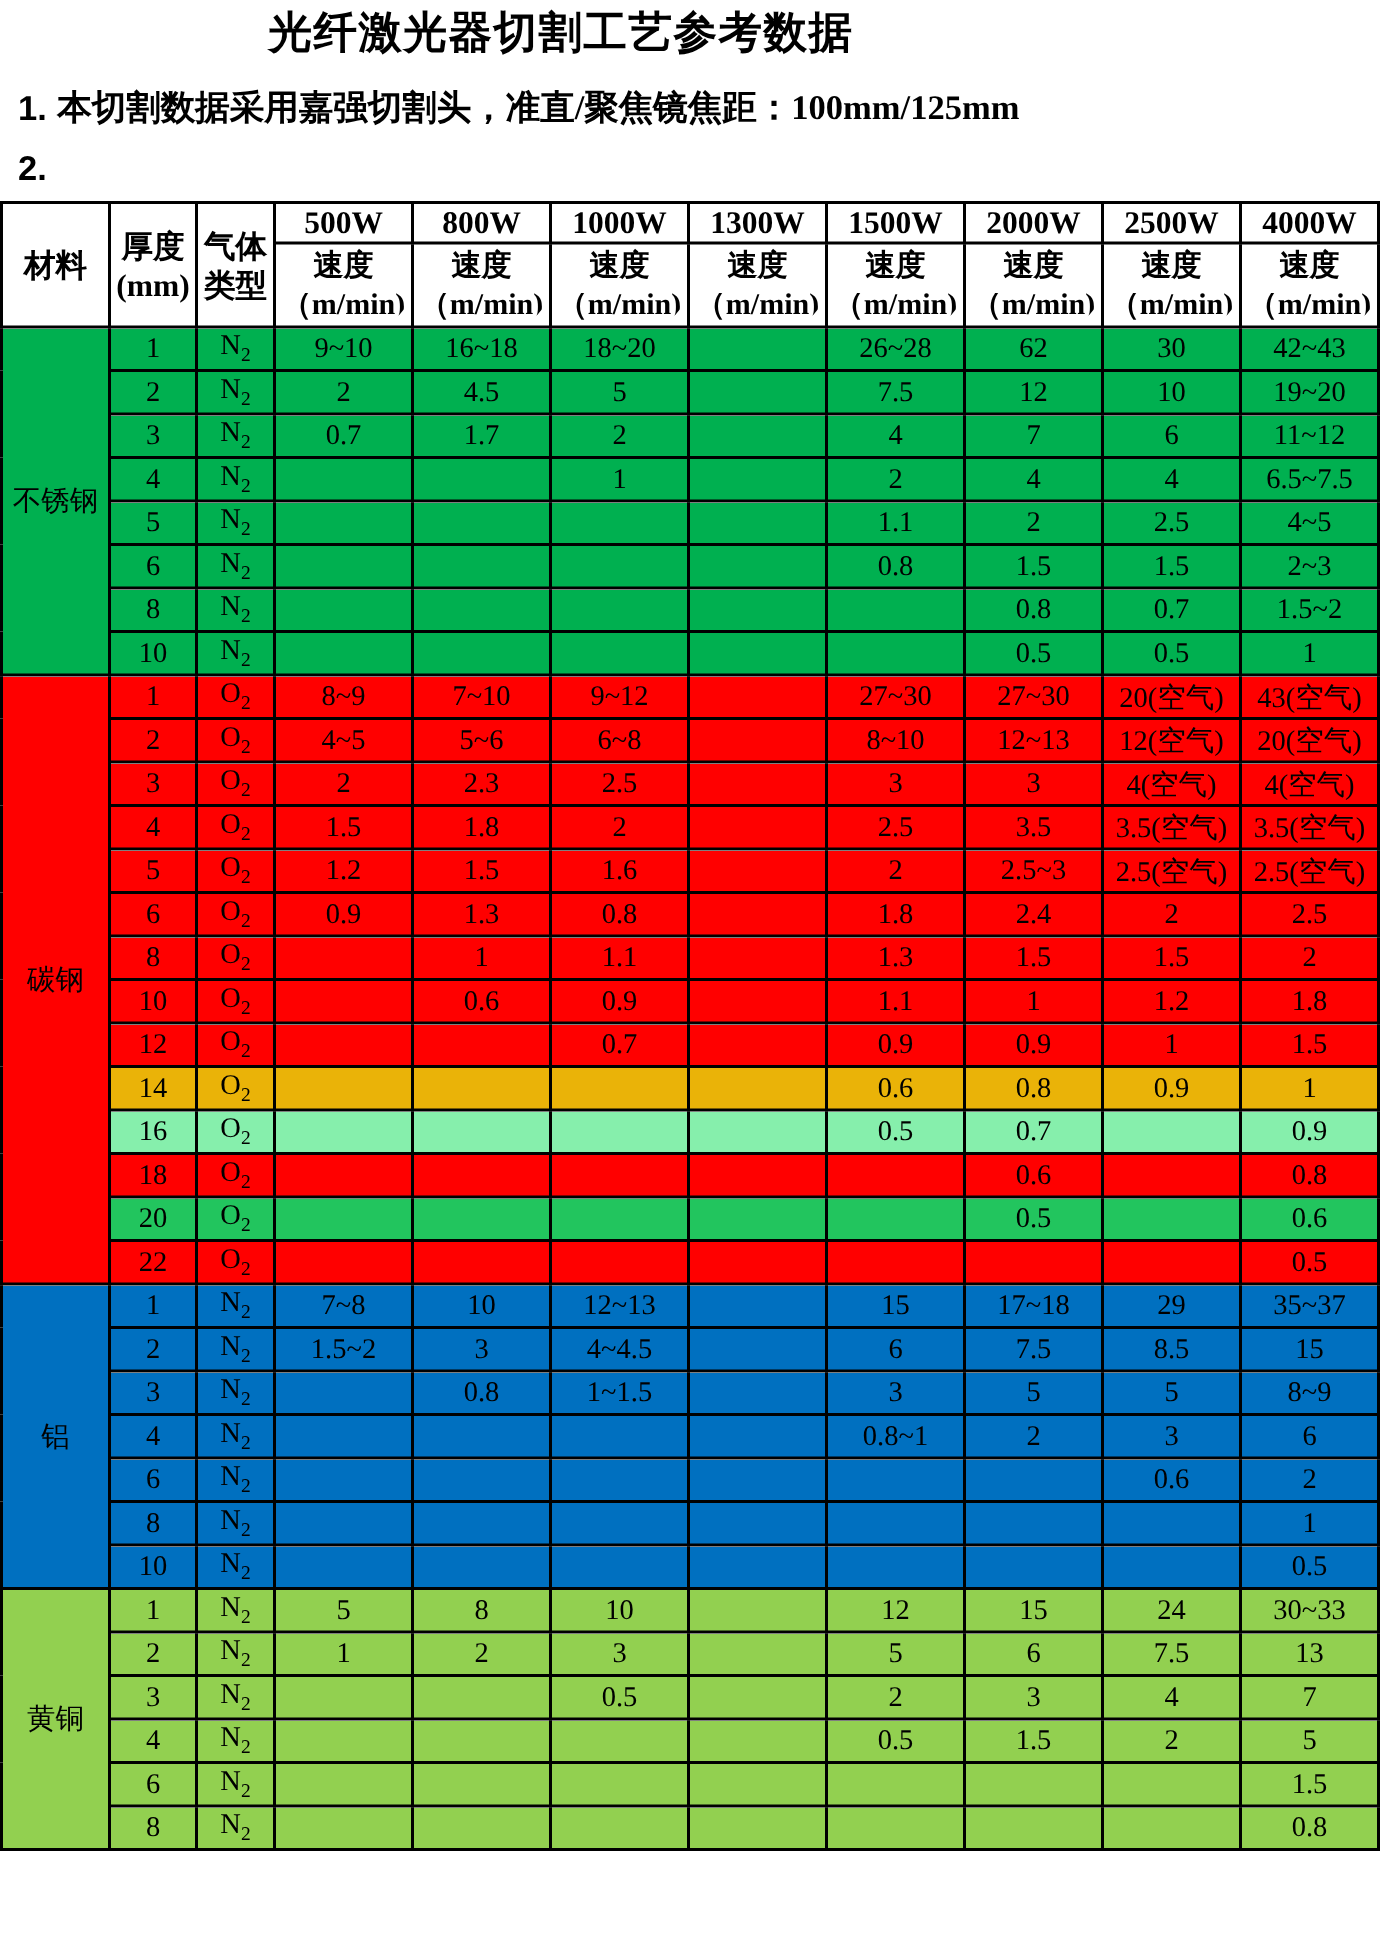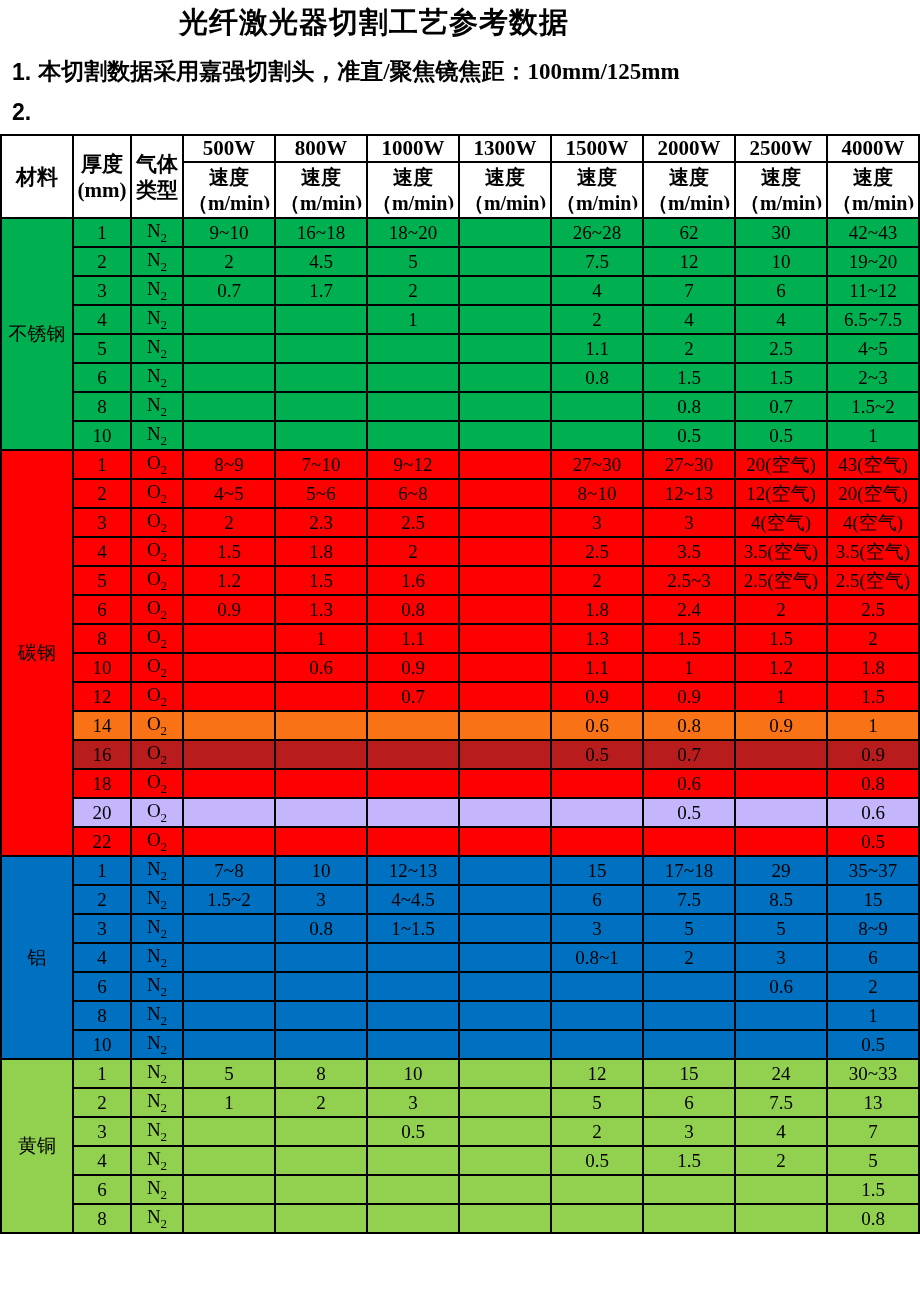--- a/index.html
+++ b/index.html
@@ -321,33 +321,33 @@
           <td class="gas-cell">O<sub>2</sub></td>
           <td></td>
           <td></td>
           <td>0.7</td>
           <td></td>
           <td>0.9</td>
           <td>0.9</td>
           <td>1</td>
           <td>1.5</td>
         </tr>
-        <tr style="background-color: #f97316;">
+        <tr style="background-color: #eab308;">
           <td>14</td>
           <td class="gas-cell">O<sub>2</sub></td>
           <td></td>
           <td></td>
           <td></td>
           <td></td>
           <td>0.6</td>
           <td>0.8</td>
           <td>0.9</td>
           <td>1</td>
         </tr>
-        <tr style="background-color: #b91c1c;">
+        <tr style="background-color: #86efac;">
           <td>16</td>
           <td class="gas-cell">O<sub>2</sub></td>
           <td></td>
           <td></td>
           <td></td>
           <td></td>
           <td>0.5</td>
           <td>0.7</td>
           <td></td>
           <td>0.9</td>
@@ -357,21 +357,21 @@
           <td class="gas-cell">O<sub>2</sub></td>
           <td></td>
           <td></td>
           <td></td>
           <td></td>
           <td></td>
           <td>0.6</td>
           <td></td>
           <td>0.8</td>
         </tr>
-        <tr style="background-color: #c4b5fd;">
+        <tr style="background-color: #22c55e;">
           <td>20</td>
           <td class="gas-cell">O<sub>2</sub></td>
           <td></td>
           <td></td>
           <td></td>
           <td></td>
           <td></td>
           <td>0.5</td>
           <td></td>
           <td>0.6</td>

